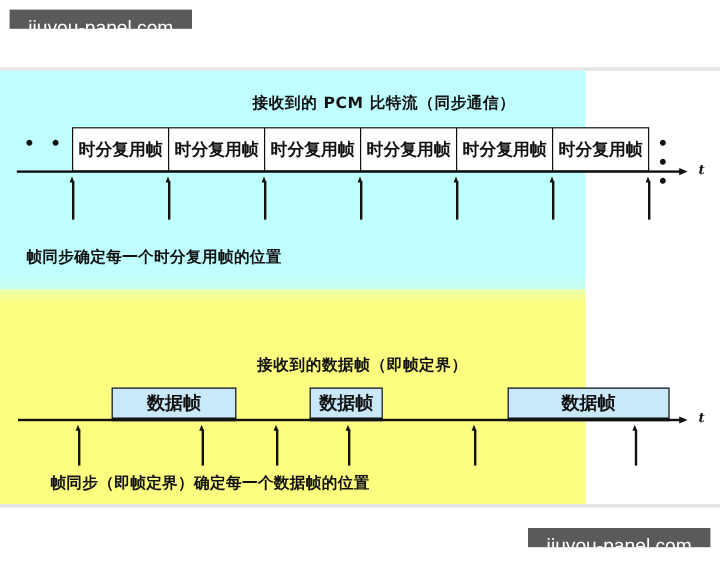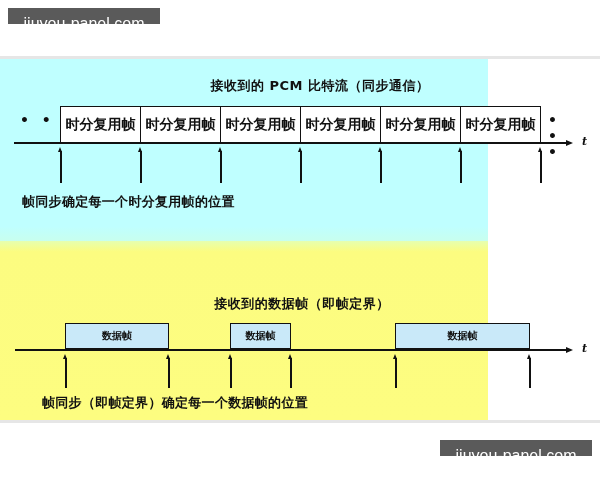--- a/index.html
+++ b/index.html
@@ -15,21 +15,21 @@
     .panel-async { top:241px; height:179px; background:linear-gradient(#e6ffb0 0%, #fcfc80 6%, #fdfd80 100%); }
     .title { position:absolute; font-weight:bold; font-size:13px; color:#111; white-space:nowrap;
              letter-spacing:0.5px; transform:translateX(-50%); }
     .caption { position:absolute; font-weight:bold; font-size:13px; color:#111; white-space:nowrap; letter-spacing:0.3px; }
     .axis { position:absolute; height:2px; background:#111; }
     .axis-arrow { position:absolute; width:0; height:0; border-top:3px solid transparent; border-bottom:3px solid transparent; border-left:7px solid #111; }
     .t-label { position:absolute; font-style:italic; font-weight:bold; font-size:11px; color:#111; font-family:"DejaVu Serif", serif; }
     .frame { position:absolute; box-sizing:border-box; border:1.5px solid #111; background:#ffffff;
              display:flex; align-items:center; justify-content:center; font-weight:bold; font-size:14px; color:#111; }
     .dframe { position:absolute; box-sizing:border-box; border:1.5px solid #111; background:#c9e9f9;
-              display:flex; align-items:center; justify-content:center; font-weight:bold; font-size:10px; color:#111; border-bottom:3px solid #111; }
+              display:flex; align-items:center; justify-content:center; font-weight:bold; font-size:15px; color:#111; border-bottom:3px solid #111;margin-left:28px; }
     .dots { position:absolute; font-weight:bold; font-size:14px; letter-spacing:4px; color:#111; }
     .marker { position:absolute; width:1.5px; background:#111; }
     .marker-head { position:absolute; width:0; height:0; border-left:2.5px solid transparent; border-right:2.5px solid transparent; border-bottom:5px solid #111; }
   </style>
 </head>
 <body>
 
 <div class="wm wm-top">jiuyou-panel.com</div>
 <div class="wm wm-bottom">jiuyou-panel.com</div>
 
@@ -62,21 +62,21 @@
   <div class="marker" style="left:220px; top:92px; height:32px;"></div>
   <div class="marker-head" style="left:298px; top:88px;"></div>
   <div class="marker" style="left:300px; top:92px; height:32px;"></div>
   <div class="marker-head" style="left:378px; top:88px;"></div>
   <div class="marker" style="left:380px; top:92px; height:32px;"></div>
   <div class="marker-head" style="left:458px; top:88px;"></div>
   <div class="marker" style="left:460px; top:92px; height:32px;"></div>
   <div class="marker-head" style="left:538px; top:88px;"></div>
   <div class="marker" style="left:540px; top:92px; height:32px;"></div>
 
-  <div class="caption" style="left:22px; top:134px;">帧同步确定每一个时分复用帧的位置</div>
+  <div class="caption" style="left:22px; top:146px;">帧同步确定每一个时分复用帧的位置</div>
 </div>
 
 <div class="panel panel-async">
   <div class="title" style="left:302px; top:54px;">接收到的数据帧（即帧定界）</div>
 
   <div class="dframe" style="left:65px; top:82px; width:104px; height:28px;">数据帧</div>
   <div class="dframe" style="left:230px; top:82px; width:61px; height:28px;">数据帧</div>
   <div class="dframe" style="left:395px; top:82px; width:135px; height:28px;">数据帧</div>
 
   <div class="axis" style="left:15px; top:108px; width:555px;"></div>

